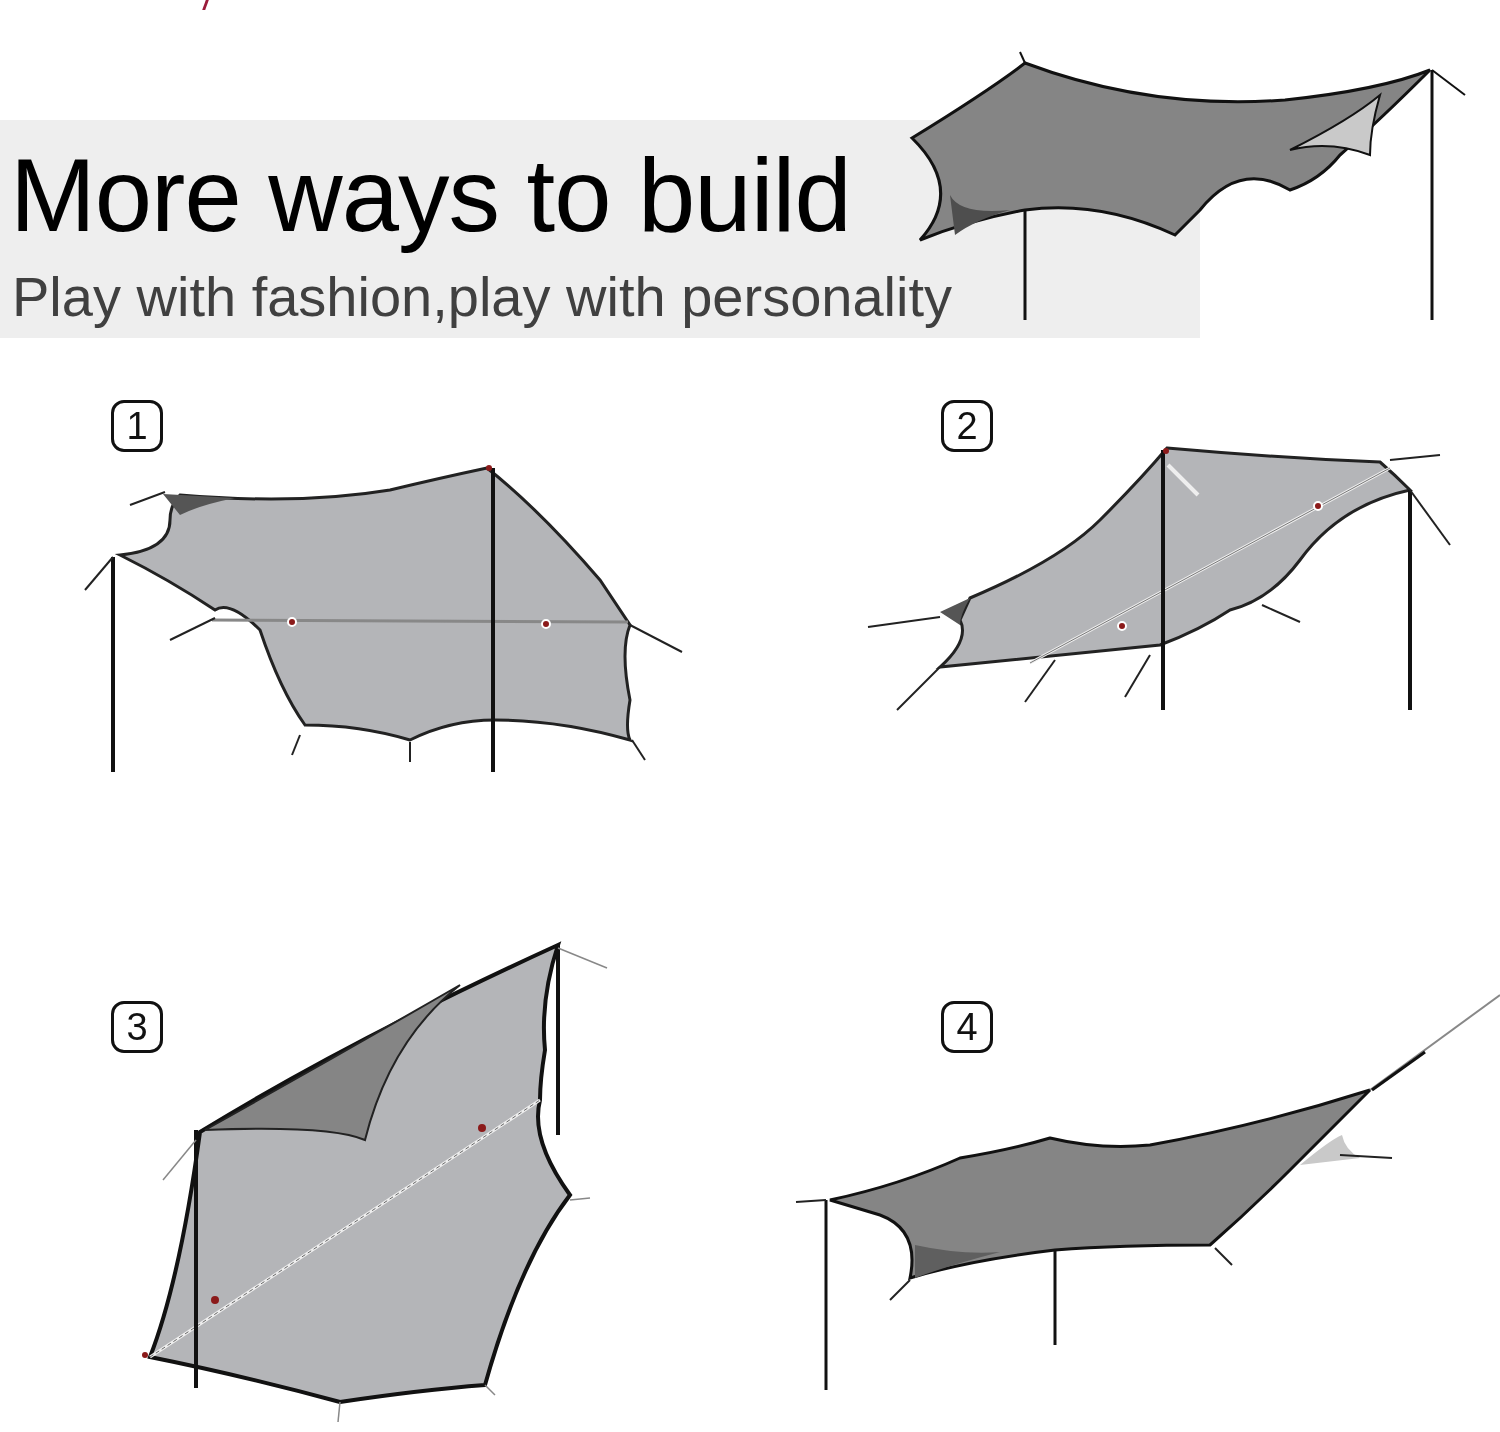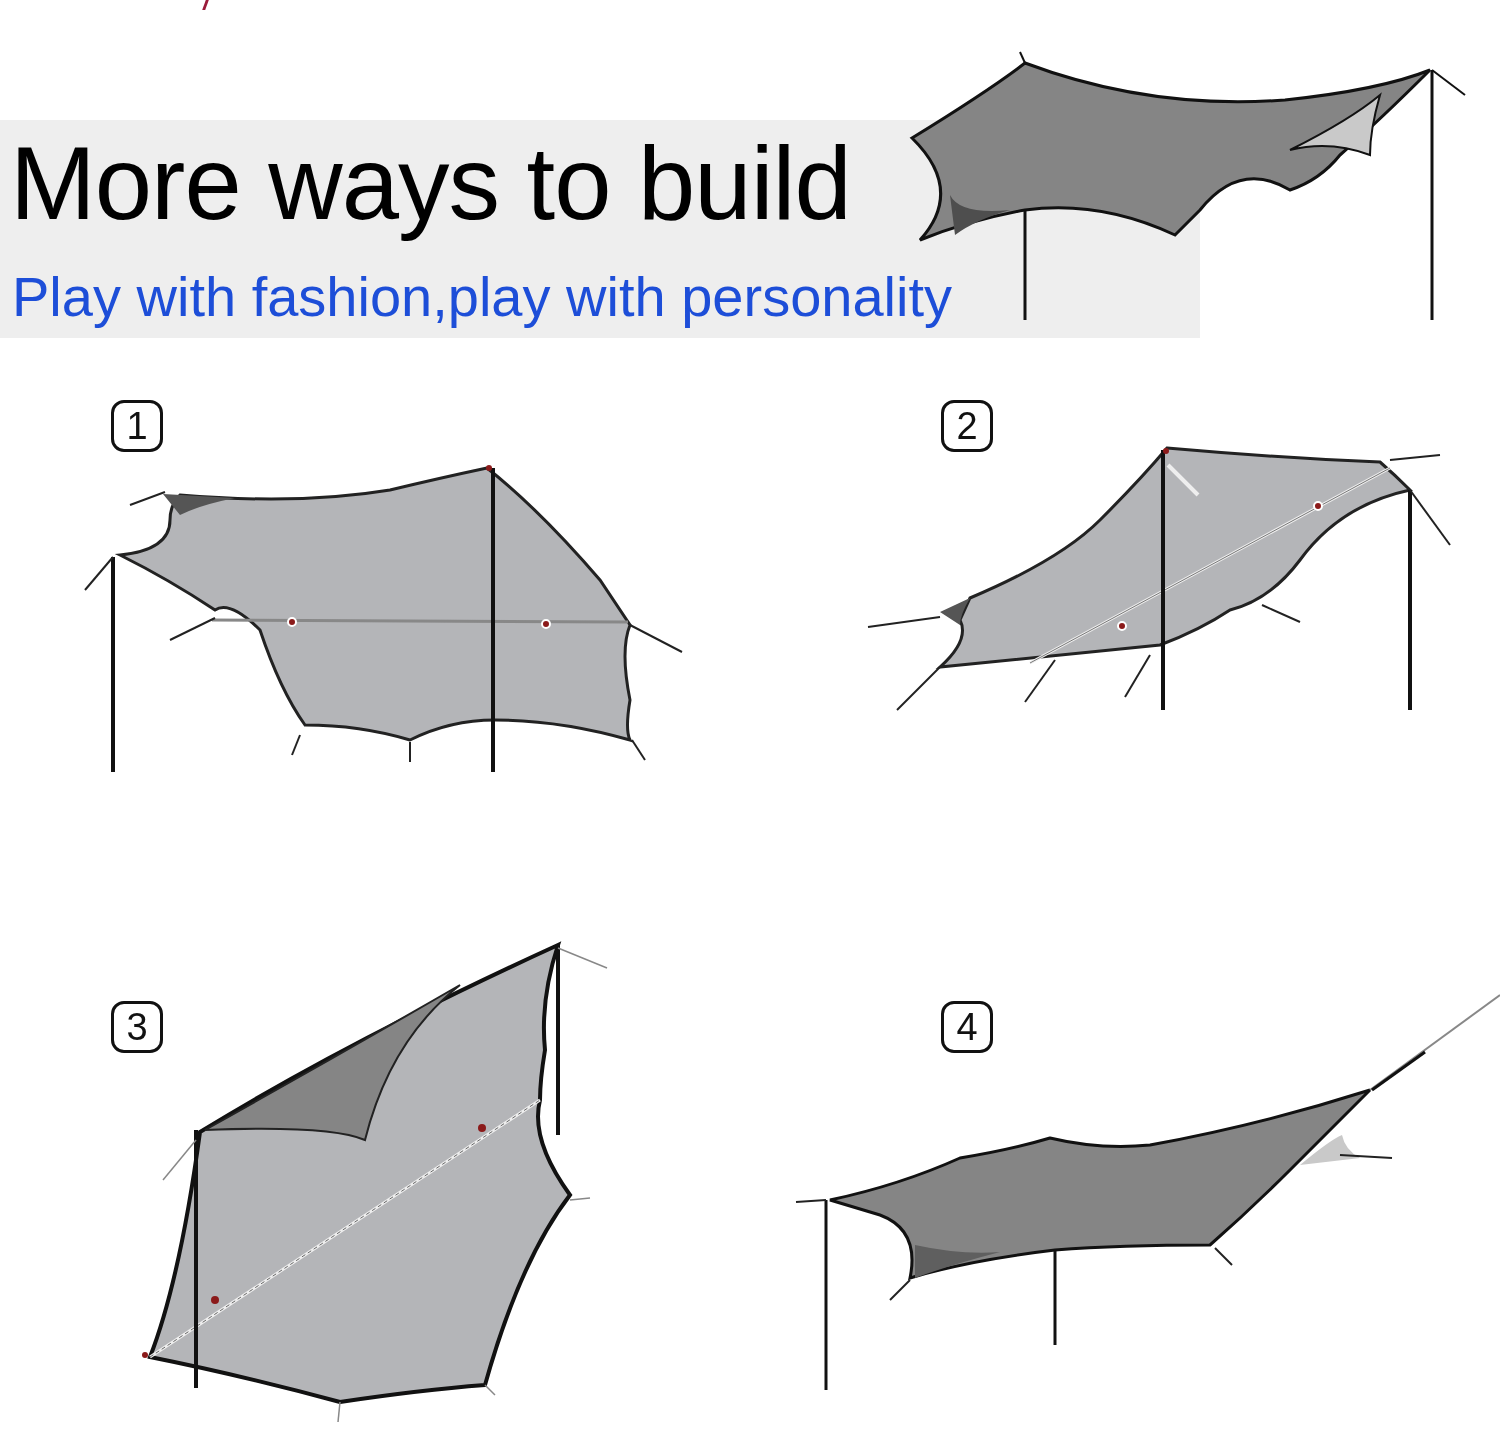--- a/index.html
+++ b/index.html
@@ -1,19 +1,19 @@
 <!DOCTYPE html>
 <html><head>
 <meta charset="utf-8">
 <style>
   html, body { margin: 0; padding: 0; background: #ffffff; }
   body { width: 1500px; height: 1432px; position: relative; overflow: hidden; font-family: "Liberation Sans", sans-serif; }
   .banner { position: absolute; left: 0; top: 120px; width: 1200px; height: 218px; background: #eeeeee; }
-  .title { position: absolute; left: 10px; top: 124px; font-size: 103px; line-height: 120px; color: #000; letter-spacing: -1px; white-space: nowrap; }
-  .subtitle { position: absolute; left: 12px; top: 262px; font-size: 56px; line-height: 70px; color: #1d4ed8; white-space: nowrap; }
+  .title { position: absolute; left: 10px; top: 136px; font-size: 103px; line-height: 120px; color: #000; letter-spacing: -1px; white-space: nowrap; }
+  .subtitle { position: absolute; left: 12px; top: 262px; font-size: 56px; line-height: 70px; color: #404040; white-space: nowrap; }
   .badge { position: absolute; width: 52px; height: 52px; border: 3px solid #111; border-radius: 13px; box-sizing: border-box; font-size: 38px; line-height: 46px; text-align: center; color: #111; background: #fff; }
   svg.art { position: absolute; left: 0; top: 0; }
   .accent { position: absolute; left: 204px; top: 0; width: 3px; height: 10px; background: #9b1b3a; transform: skewX(-20deg); }
 </style>
 </head>
 <body>
 
 <div class="accent"></div>
 <div class="banner"></div>
 

